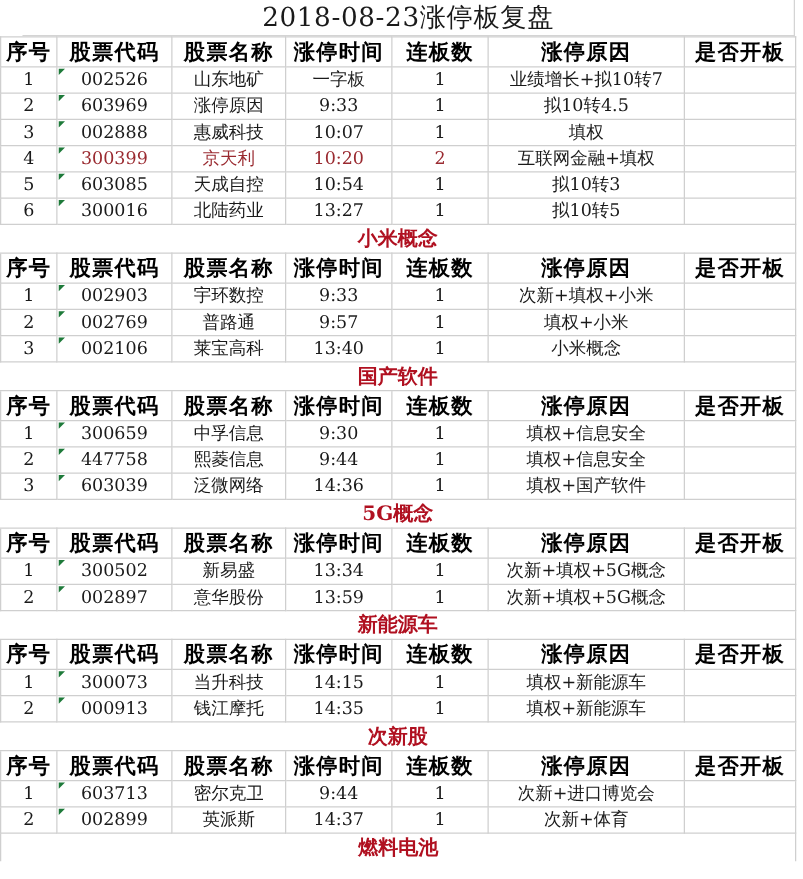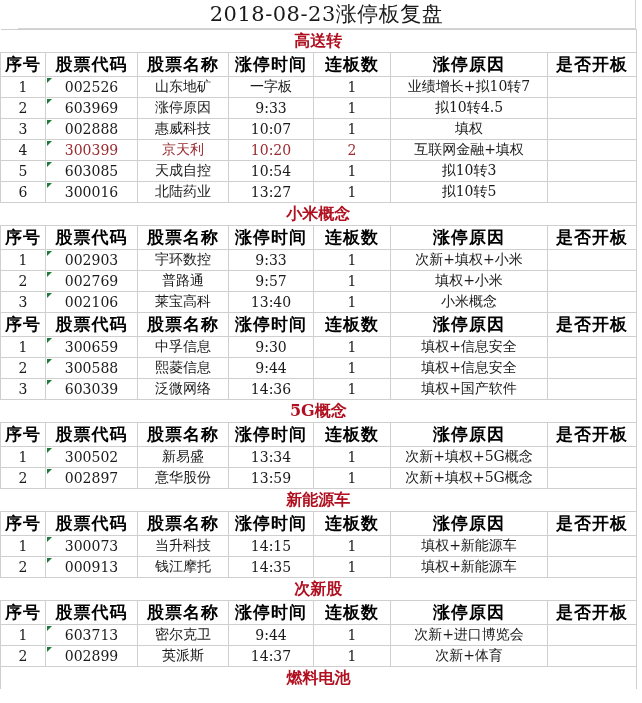--- a/index.html
+++ b/index.html
@@ -32,23 +32,20 @@
     <colgroup>
       <col style="width:45px">
         <col style="width:92px">
         <col style="width:91px">
         <col style="width:85px">
       <col style="width:77px">
         <col style="width:157px">
         <col style="width:89px">
     </colgroup>
     <tbody id="tbody">
-        <tr class="sec">
-          <td colspan="7">高送转</td>
-        </tr>
         <tr class="hdr">
           <td>序号</td>
           <td>股票代码</td>
           <td>股票名称</td>
           <td>涨停时间</td>
           <td>连板数</td>
           <td>涨停原因</td>
           <td>是否开板</td>
         </tr>
         <tr class="row">
@@ -137,41 +134,44 @@
         </tr>
         <tr class="row">
           <td class="no">3</td>
           <td class="code">002106</td>
           <td class="name">莱宝高科</td>
           <td class="time">13:40</td>
           <td class="count">1</td>
           <td class="reason">小米概念</td>
           <td class="opened"></td>
         </tr>
+        <tr class="sec">
+          <td colspan="7">国产软件</td>
+        </tr>
         <tr class="hdr">
           <td>序号</td>
           <td>股票代码</td>
           <td>股票名称</td>
           <td>涨停时间</td>
           <td>连板数</td>
           <td>涨停原因</td>
           <td>是否开板</td>
         </tr>
         <tr class="row">
           <td class="no">1</td>
           <td class="code">300659</td>
           <td class="name">中孚信息</td>
           <td class="time">9:30</td>
           <td class="count">1</td>
           <td class="reason">填权+信息安全</td>
           <td class="opened"></td>
         </tr>
         <tr class="row">
           <td class="no">2</td>
-          <td class="code">300588</td>
+          <td class="code">447758</td>
           <td class="name">熙菱信息</td>
           <td class="time">9:44</td>
           <td class="count">1</td>
           <td class="reason">填权+信息安全</td>
           <td class="opened"></td>
         </tr>
         <tr class="row">
           <td class="no">3</td>
           <td class="code">603039</td>
           <td class="name">泛微网络</td>

